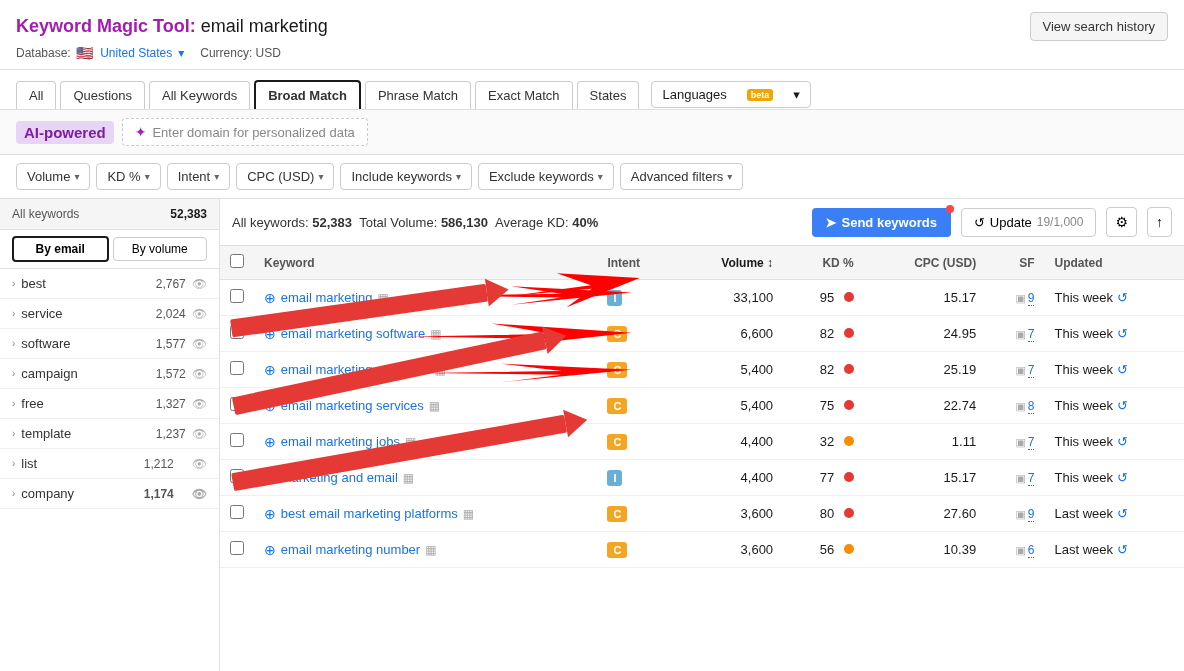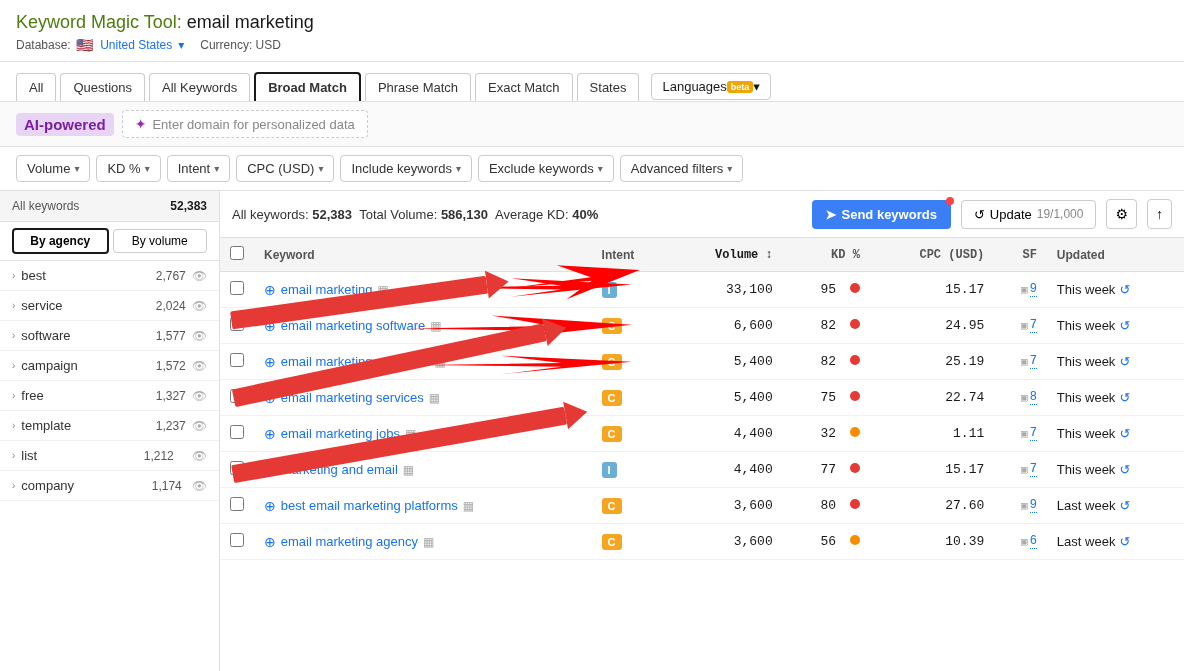--- a/index.html
+++ b/index.html
@@ -1,29 +1,29 @@
 <!DOCTYPE html>
 <html><head>
   <meta charset="utf-8">
   <style>
     * { box-sizing: border-box; margin: 0; padding: 0; }
     body { font-family: -apple-system, BlinkMacSystemFont, 'Segoe UI', Arial, sans-serif; font-size: 13px; background: #fff; color: #1a1a1a; }
 
     .header { padding: 12px 16px 8px; border-bottom: 1px solid #e0e0e0; }
     .header-top { display: flex; justify-content: space-between; align-items: center; }
     .header-title { font-size: 18px; font-weight: 700; }
-    .header-title span { font-weight: 400; color: #4d7c0f; }
+    .header-title span { font-weight: 700; color: #a21caf; }
     .header-subtitle { font-size: 12px; color: #555; margin-top: 4px; display: flex; align-items: center; gap: 6px; }
     .flag { font-size: 14px; }
     .view-history-btn { background: #f5f5f5; border: 1px solid #ccc; border-radius: 4px; padding: 6px 12px; font-size: 13px; cursor: pointer; color: #333; }
 
     .tabs-row { display: flex; align-items: center; gap: 4px; padding: 10px 16px 0; border-bottom: 1px solid #e0e0e0; flex-wrap: wrap; }
     .tab { padding: 6px 12px; border: 1px solid #ccc; border-radius: 4px 4px 0 0; cursor: pointer; font-size: 13px; background: #fff; color: #333; border-bottom: none; }
     .tab.active { background: #fff; border: 2px solid #1a1a1a; font-weight: 600; border-bottom: none; }
-    .languages-btn { display: flex; align-items: center; gap: 0; padding: 5px 10px; border: 1px solid #ccc; border-radius: 4px; cursor: pointer; font-size: 13px; background: #fff; margin-left: 8px; }
+    .languages-btn { display: flex; align-items: center; gap: 20px; padding: 5px 10px; border: 1px solid #ccc; border-radius: 4px; cursor: pointer; font-size: 13px; background: #fff; margin-left: 8px; }
     .beta-badge { background: #f0a500; color: #fff; font-size: 9px; padding: 1px 4px; border-radius: 3px; font-weight: 700; }
 
     .ai-row { padding: 8px 16px; display: flex; align-items: center; gap: 8px; background: #fafafa; border-bottom: 1px solid #e0e0e0; }
     .ai-powered { background: #e8d5f5; color: #7a1fa2; padding: 3px 8px; border-radius: 4px; font-size: 15px; font-weight: 600; }
     .domain-input-wrap { display: flex; align-items: center; gap: 6px; border: 1px dashed #ccc; border-radius: 4px; padding: 5px 12px; cursor: pointer; background: #fff; }
     .domain-input-wrap .sparkle { color: #9c27b0; font-size: 14px; }
     .domain-input-placeholder { color: #888; font-size: 13px; }
 
     .filters-row { display: flex; align-items: center; gap: 6px; padding: 8px 16px; border-bottom: 1px solid #e0e0e0; flex-wrap: wrap; }
     .filter-btn { display: flex; align-items: center; gap: 4px; padding: 5px 10px; border: 1px solid #ccc; border-radius: 4px; cursor: pointer; font-size: 13px; background: #fff; color: #333; }
@@ -63,39 +63,40 @@
     .keyword-link { color: #1a73e8; text-decoration: none; display: flex; align-items: center; gap: 5px; }
     .add-icon { color: #1a73e8; font-size: 14px; }
     .table-icon { color: #aaa; font-size: 12px; }
     .intent-badge { display: inline-block; padding: 2px 6px; border-radius: 3px; font-size: 11px; font-weight: 700; color: #fff; }
     .intent-i { background: #6baed6; }
     .intent-c { background: #f4a623; }
     .kd-dot { width: 10px; height: 10px; border-radius: 50%; display: inline-block; margin-left: 6px; }
     .kd-red { background: #e53935; }
     .kd-orange { background: #fb8c00; }
     .sf-val { color: #1a73e8; font-size: 12px; border-bottom: 1px dotted #1a73e8; cursor: pointer; }
-    .num-col { text-align: right; font-family: Liberation Mono, monospace; }
+    .num-col { text-align: right; }
     .updated-cell { display: flex; align-items: center; gap: 4px; white-space: nowrap; }
     .refresh-icon { color: #1a73e8; font-size: 13px; cursor: pointer; }
 
     
     .arrow-overlay { position: absolute; pointer-events: none; top: 0; left: 0; width: 100%; height: 100%; }
     .sort-row { display: flex; align-items: center; padding: 6px 12px; border-bottom: 1px solid #e0e0e0; gap: 4px; }
   </style>
 </head>
 <body>
 
 <div class="header">
   <div class="header-top">
     <div>
       <span class="header-title">
         <span>Keyword Magic Tool:</span>
         <span style="color:#1a1a1a; font-weight:400;">email marketing</span>
       </span>
     </div>
+    <button class="view-history-btn">View search history</button>
   </div>
   <div class="header-subtitle">
     <span>Database:</span>
     <span class="flag">🇺🇸</span>
     <span style="color:#1a73e8; cursor:pointer;">United States</span>
     <span style="color:#1a73e8; cursor:pointer;">▾</span>
     <span style="margin-left:10px;">Currency: USD</span>
   </div>
 </div>
 
@@ -139,21 +140,21 @@
 </div>
 
 <div class="main">
 
   <div class="sidebar">
     <div class="sidebar-header">
       <span class="sidebar-header-label">All keywords</span>
       <span class="sidebar-header-count">52,383</span>
     </div>
     <div class="sort-row">
-      <button class="sort-btn active" style="border:2px solid #1a1a1a; border-radius:4px; padding:4px 10px; font-size:12px; font-weight:600; cursor:pointer; background:#fff;">By agency</button>
+      <button class="sort-btn active" style="border:2px solid #1a1a1a; border-radius:4px; padding:4px 10px; font-size:12px; font-weight:600; cursor:pointer; background:#fff;">By email</button>
       <button class="sort-btn" style="border:1px solid #ccc; border-radius:4px; padding:4px 10px; font-size:12px; cursor:pointer; background:#fff;">By volume</button>
     </div>
     <div id="sidebar-items">
 
     <div class="sidebar-item">
     <div class="sidebar-item-left">
       <span class="chevron-right">›</span>
       <span class="sidebar-word">best</span>
     </div>
     <div style="display:flex;align-items:center;gap:6px;">
@@ -219,21 +220,21 @@
     <div style="display:flex;align-items:center;gap:18px;">
       <span class="sidebar-count">1,212</span>
       <span class="eye-icon">👁</span>
     </div>
   </div>
         <div class="sidebar-item">
     <div class="sidebar-item-left">
       <span class="chevron-right">›</span>
       <span class="sidebar-word">company</span>
     </div>
-    <div style="display:flex;align-items:center;gap:10px;">
+    <div style="display:flex;align-items:center;gap:18px;font-weight:bold;">
       <span class="sidebar-count">1,174</span>
       <span class="eye-icon">👁</span>
     </div>
   </div>
       </div>
   </div>
 
   <div class="content">
     <div class="content-toolbar">
       <div class="keywords-summary">
@@ -507,21 +508,21 @@
       </div>
     </td>
   </tr>
             <tr>
     <td>
       <input type="checkbox" class="checkbox" style="">
     </td>
     <td>
       <a class="keyword-link" href="#">
         <span class="add-icon">⊕</span>
-        <span>email marketing agency</span>
+        <span>email marketing number</span>
         <span class="table-icon">▦</span>
       </a>
     </td>
     <td>
       <span class="intent-badge intent-c">C</span>
     </td>
     <td class="num-col">3,600</td>
     <td class="num-col">
       56
       <span class="kd-dot kd-orange"></span>

